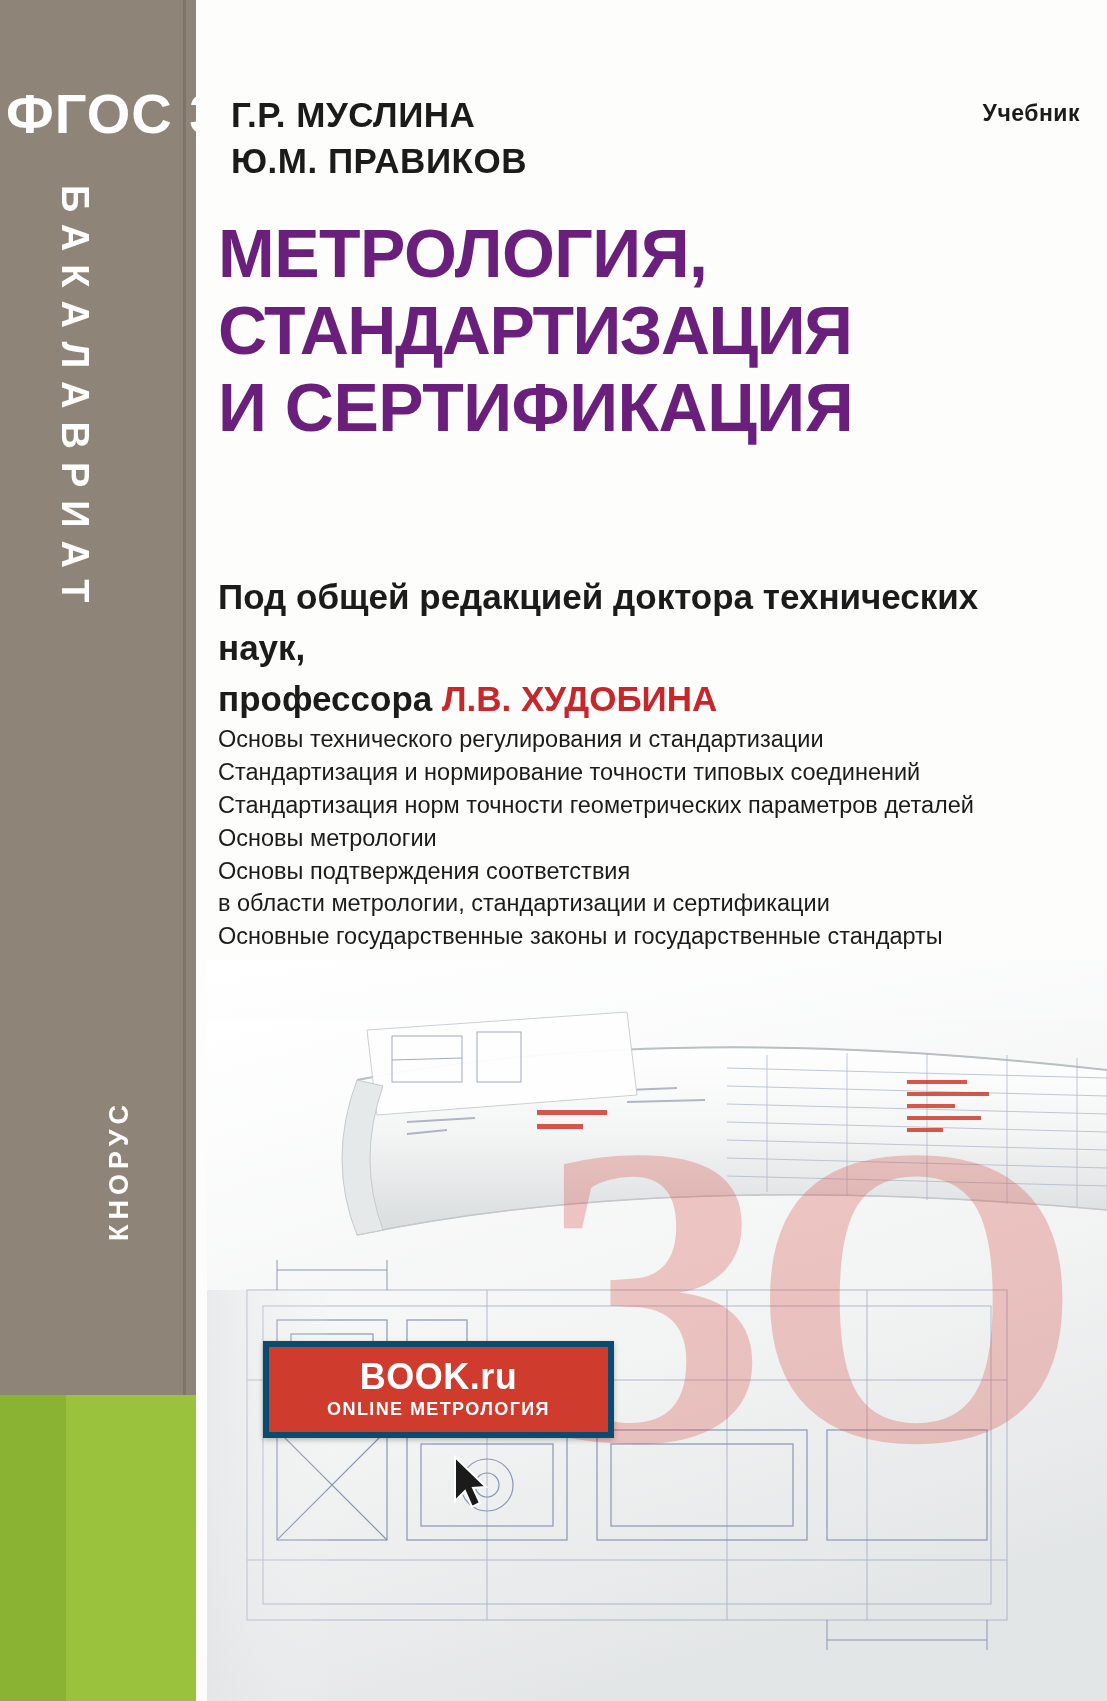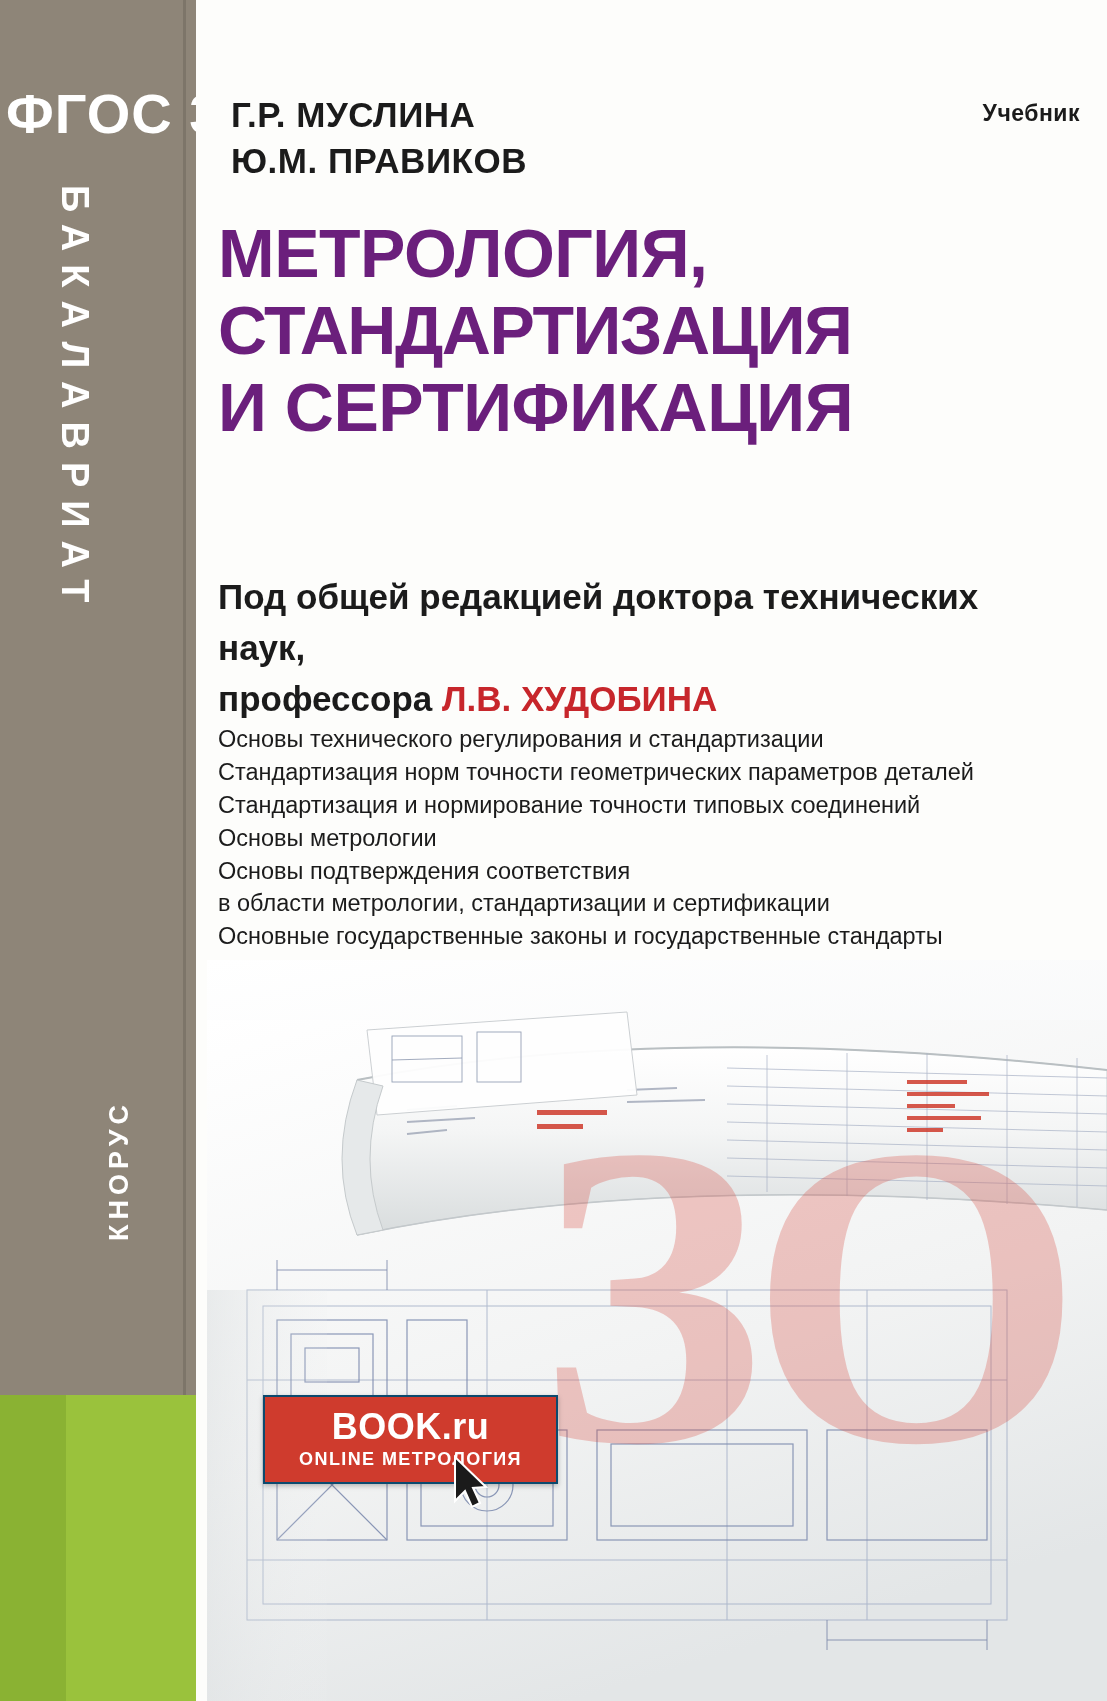--- a/index.html
+++ b/index.html
@@ -190,26 +190,27 @@
     letter-spacing: -15px;
     line-height: 1;
     font-family: "Liberation Serif", serif;
     pointer-events: none;
   }
 
   
   .bookru {
     position: absolute;
     left: 263px;
-    top: 1395px;
+    top: 1341px;
     width: 291px;
     height: 85px;
     background: #cf3b2d;
-    border: 2px solid #0c4a6e;
+    border: 6px solid #0c4a6e;
     box-shadow: 0 2px 5px rgba(0,0,0,.25);
+    padding-left: 48px;
   }
   .bookru .b1 {
     position: absolute;
     left: 0; right: 0; top: 9px;
     text-align: center;
     color: #ffffff;
     font-size: 36px;
     font-weight: bold;
     letter-spacing: .5px;
   }
@@ -259,22 +260,22 @@
       <div class="l3">И СЕРТИФИКАЦИЯ</div>
     </div>
 
     <div class="editor">
       <div>Под общей редакцией доктора технических наук,</div>
       <div><span>профессора </span><span class="red">Л.В. ХУДОБИНА</span></div>
     </div>
 
     <div class="toc">
       <div>Основы технического регулирования и стандартизации</div>
+      <div>Стандартизация и нормирование точности типовых соединений</div>
       <div>Стандартизация норм точности геометрических параметров деталей</div>
-      <div>Стандартизация и нормирование точности типовых соединений</div>
       <div>Основы метрологии</div>
       <div>Основы подтверждения соответствия</div>
       <div>в области метрологии, стандартизации и сертификации</div>
       <div>Основные государственные законы и государственные стандарты</div>
     </div>
 
     <div class="photo">
       <svg width="911" height="741" viewBox="0 0 911 741">
         <defs>
           <linearGradient id="paperg" x1="0" y1="0" x2="0.4" y2="1">

